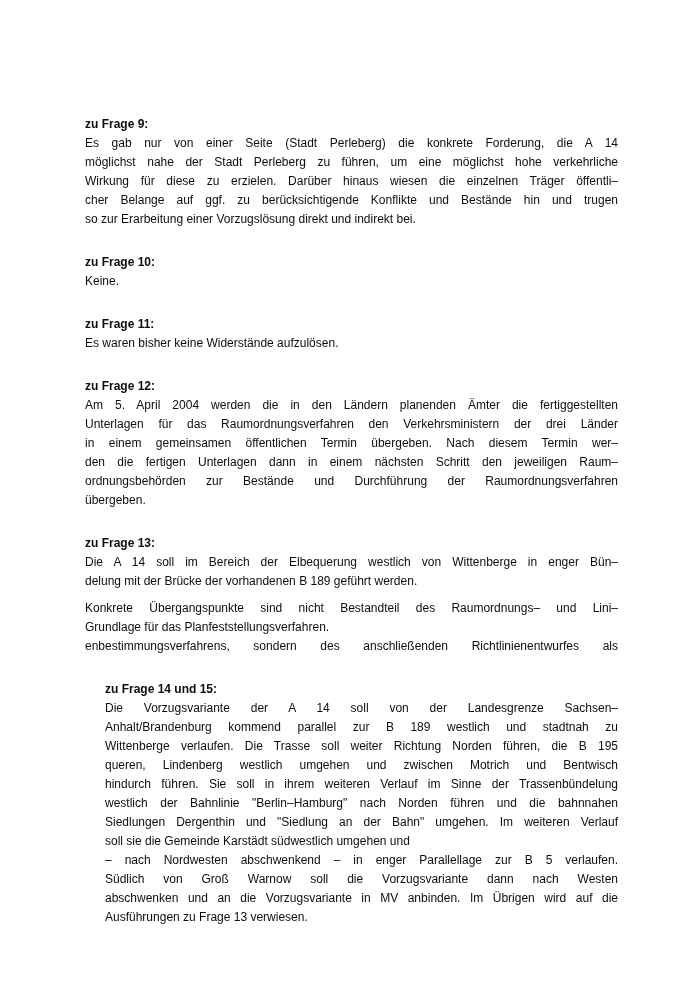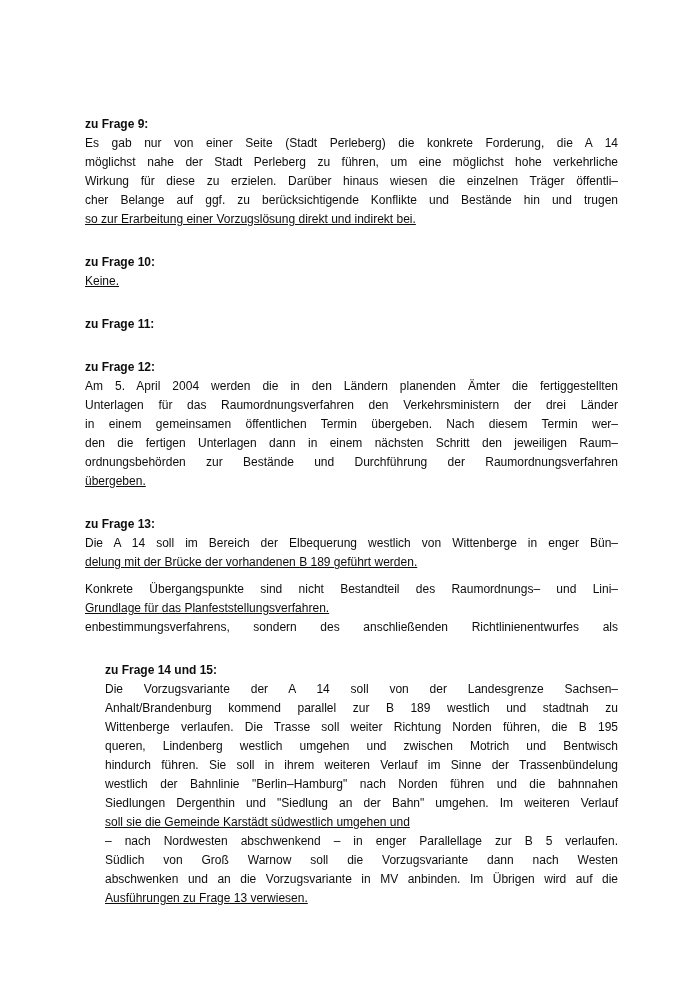--- a/index.html
+++ b/index.html
@@ -29,21 +29,20 @@
   .para { margin: 0; }
   .para + .para { margin-top: 8px; }
   .para.flush { margin-top: 0; }
   .line {
     text-align: justify;
     text-align-last: justify;
   }
   .line.last {
     text-align: left;
     text-align-last: auto;
-    text-decoration: underline;
   }
 </style>
 </head>
 <body>
 
 <div class="page">
 
   <section class="qa">
     <div class="heading">zu Frage 9:</div>
     <div class="para">
@@ -57,20 +56,23 @@
 
   <section class="qa">
     <div class="heading">zu Frage 10:</div>
     <div class="para">
         <div class="line last">Keine.</div>
       </div>
   </section>
 
   <section class="qa">
     <div class="heading">zu Frage 11:</div>
+    <div class="para">
+        <div class="line last">Es waren bisher keine Widerstände aufzulösen.</div>
+      </div>
   </section>
 
   <section class="qa">
     <div class="heading">zu Frage 12:</div>
     <div class="para">
         <div class="line">Am 5. April 2004 werden die in den Ländern planenden Ämter die fertiggestellten</div>
         <div class="line">Unterlagen für das Raumordnungsverfahren den Verkehrsministern der drei Länder</div>
         <div class="line">in einem gemeinsamen öffentlichen Termin übergeben. Nach diesem Termin wer–</div>
         <div class="line">den die fertigen Unterlagen dann in einem nächsten Schritt den jeweiligen Raum–</div>
         <div class="line">ordnungsbehörden zur Bestände und Durchführung der Raumordnungsverfahren</div>

